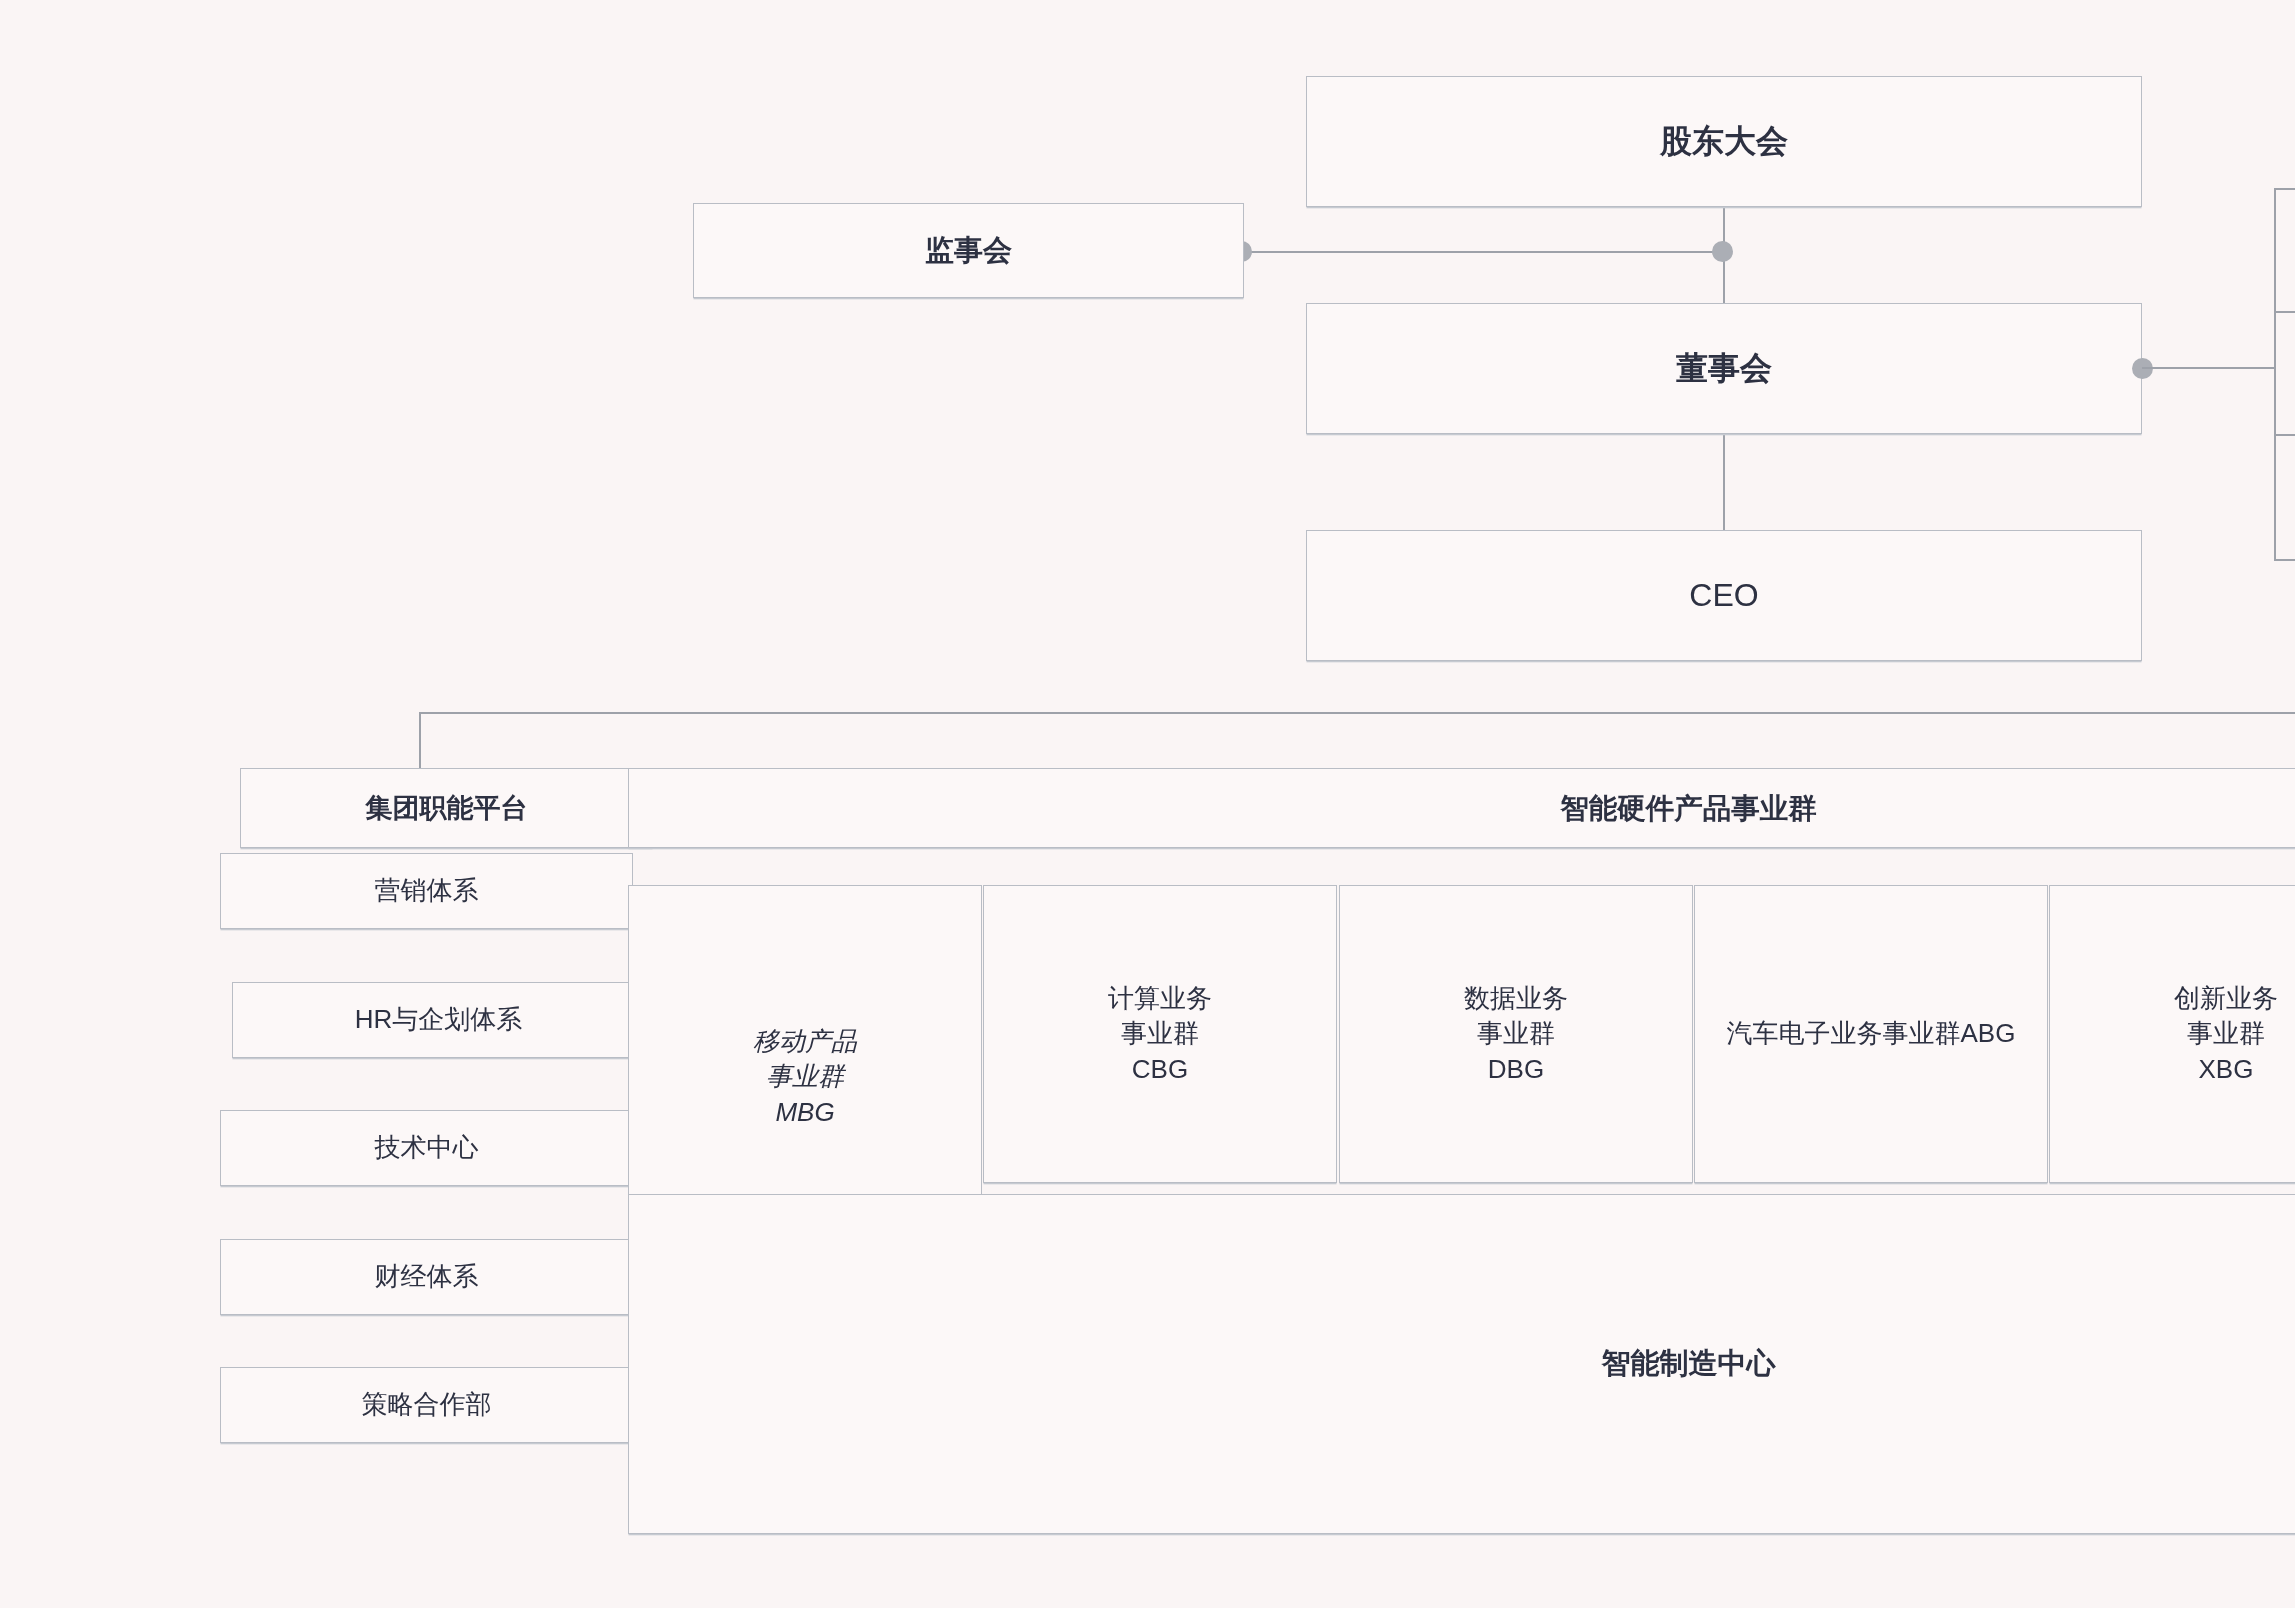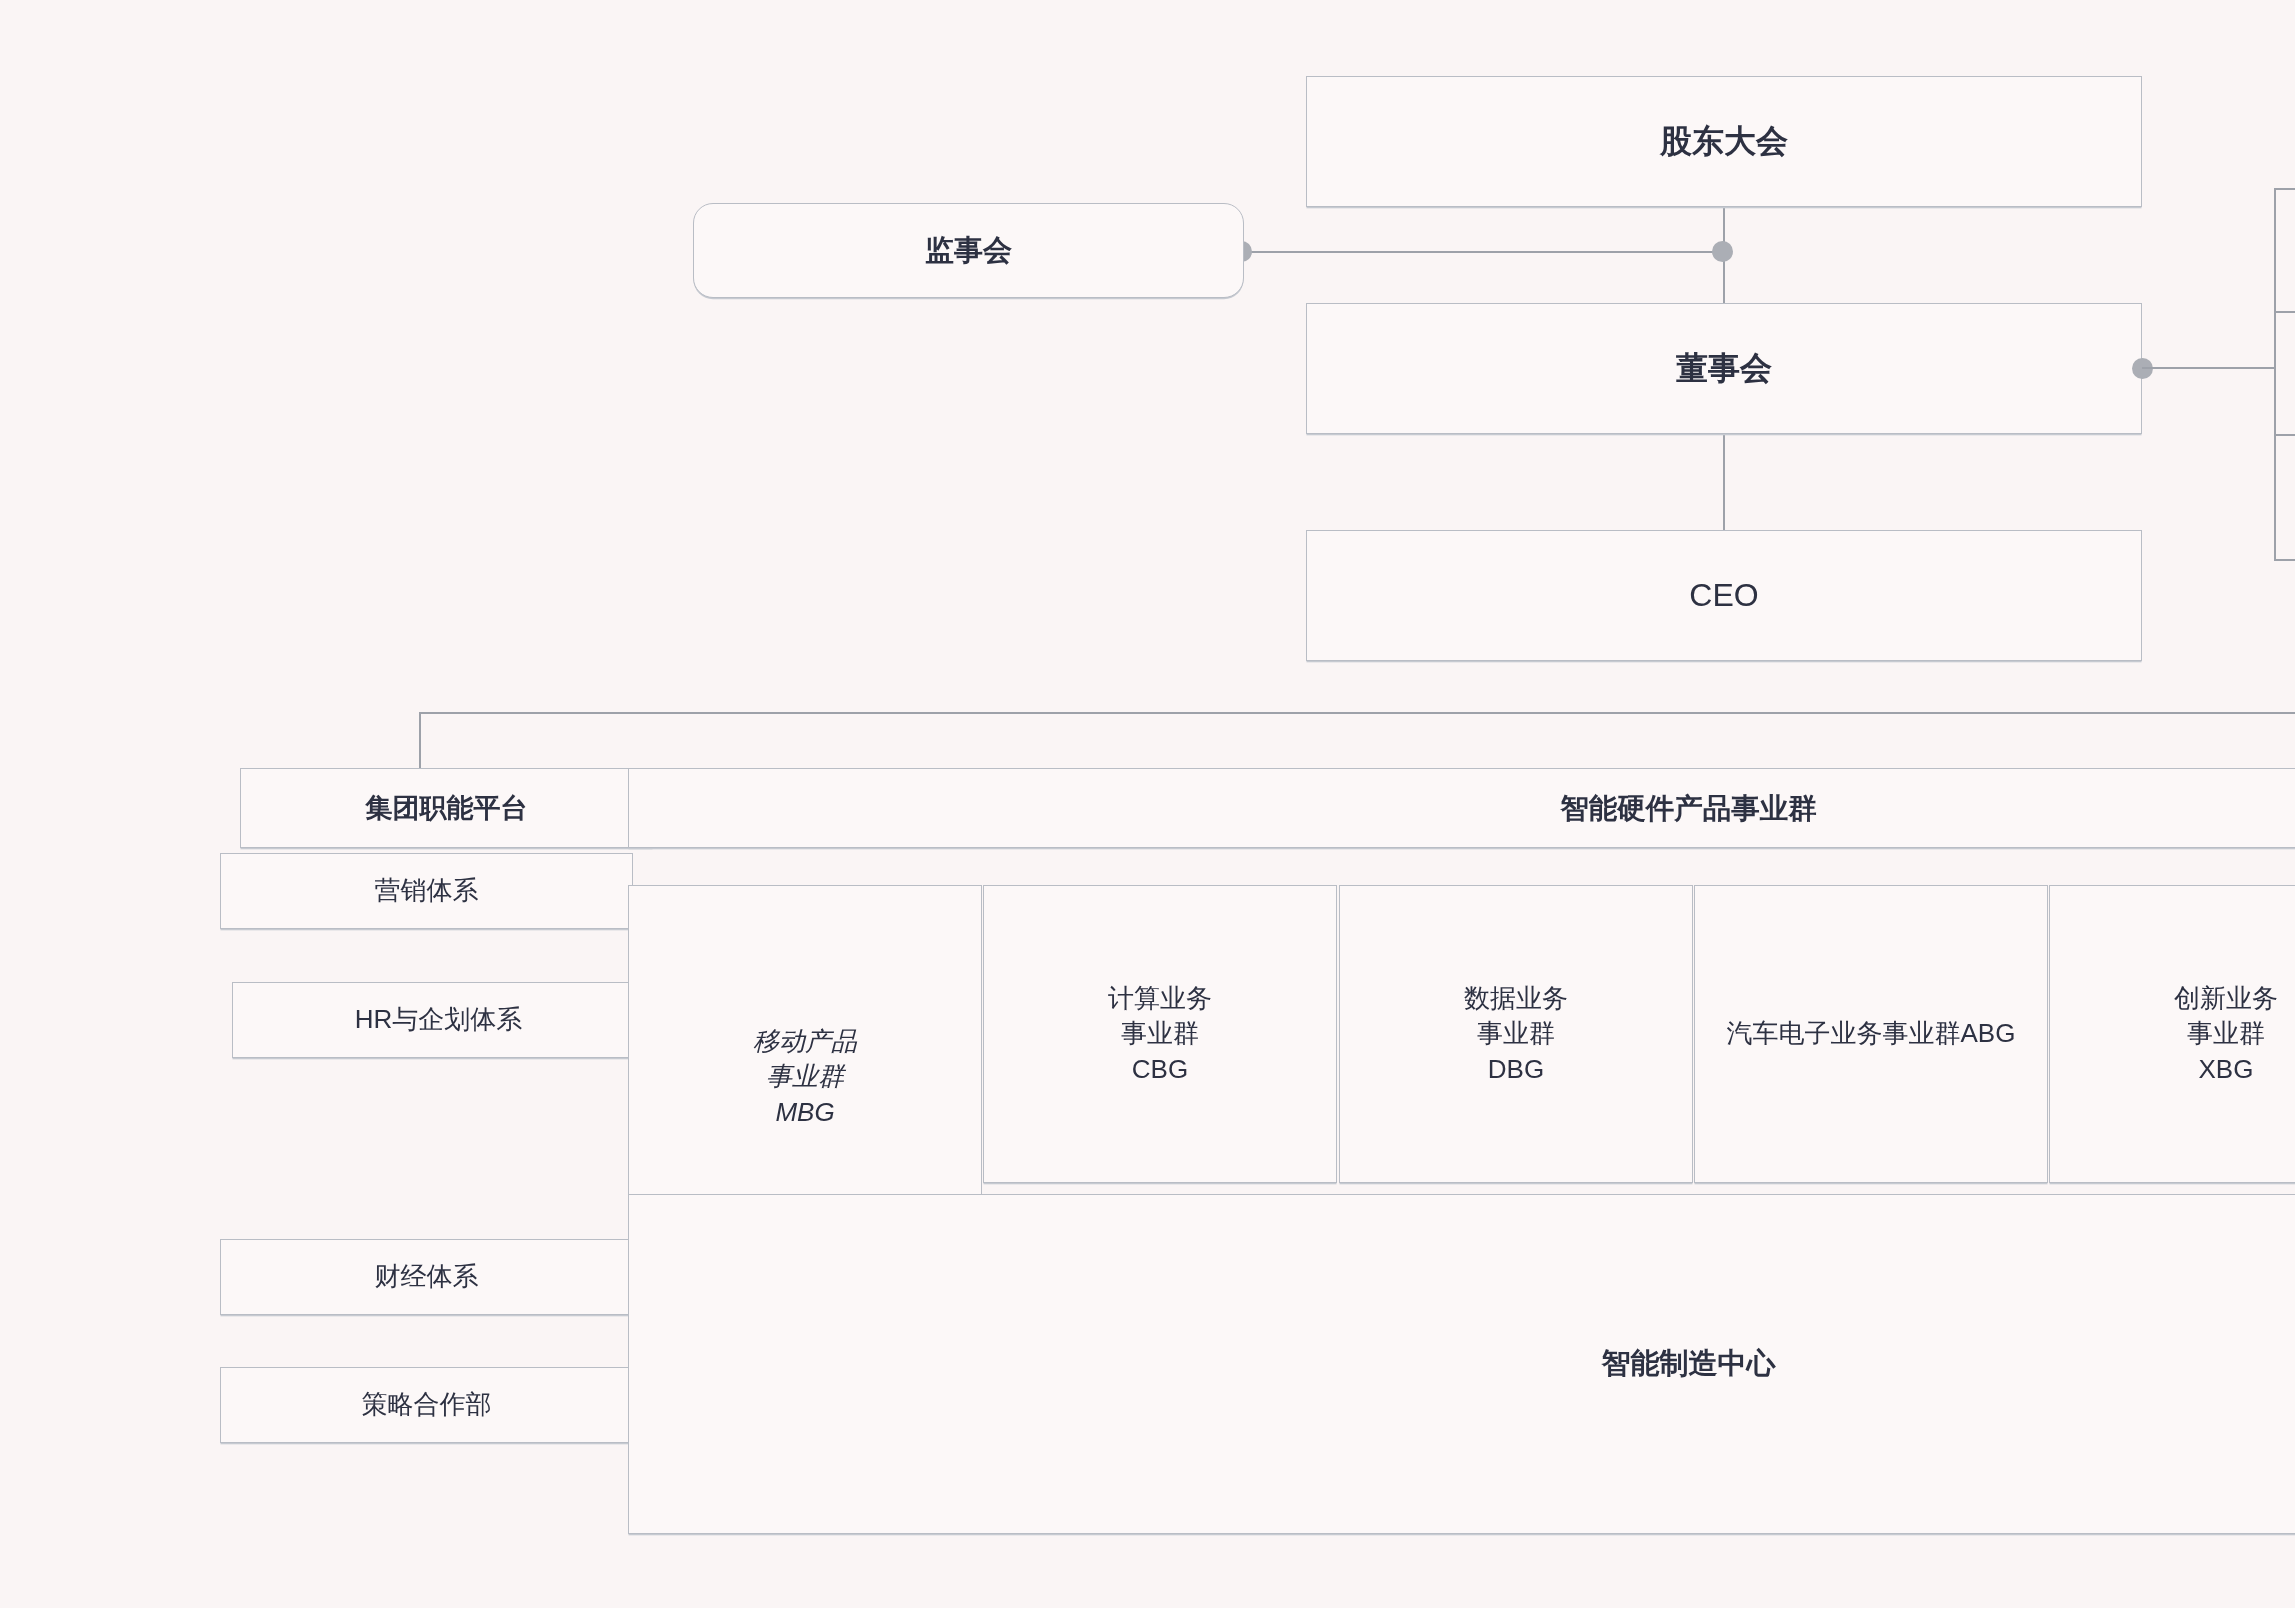--- a/index.html
+++ b/index.html
@@ -49,21 +49,21 @@
   <div class="ln vln" style="left:1723px;top:434px;height:97px;"></div>
 
   <div class="ln hln" style="left:1242px;top:251px;width:482px;"></div>
   <div class="dot" style="left:1231px;top:241px;width:21px;height:21px;"></div>
   <div class="dot" style="left:1712px;top:241px;width:21px;height:21px;"></div>
 
   <div class="box bold t70" style="left:1306px;top:76px;width:836px;height:131px;">
     <span>股东大会</span>
   </div>
 
-  <div class="box bold t64" style="left:693px;top:203px;width:551px;height:95px;border-radius:20px;">
+  <div class="box bold t64" style="left:693px;top:203px;width:551px;height:95px;">
     <span>监事会</span>
   </div>
 
   <div class="box bold t70" style="left:1306px;top:303px;width:836px;height:131px;">
     <span>董事会</span>
   </div>
 
   <div class="box t70" style="left:1306px;top:530px;width:836px;height:131px;">
     <span>CEO</span>
   </div>
@@ -85,20 +85,23 @@
 
   <div class="box bold t58" style="left:220px;top:768px;width:413px;height:80px;">
     <span>集团职能平台</span>
   </div>
 
   <div class="box t56" style="left:220px;top:853px;width:413px;height:76px;">
     <span>营销体系</span>
   </div>
   <div class="box t56" style="left:232px;top:982px;width:413px;height:76px;">
     <span>HR与企划体系</span>
+  </div>
+  <div class="box t56" style="left:220px;top:1110px;width:413px;height:76px;">
+    <span>技术中心</span>
   </div>
   <div class="box t56" style="left:220px;top:1239px;width:413px;height:76px;">
     <span>财经体系</span>
   </div>
   <div class="box t56" style="left:220px;top:1367px;width:413px;height:76px;">
     <span>策略合作部</span>
   </div>
 
   <div class="box bold t62" style="left:628px;top:768px;width:2121px;height:80px;font-size:28.5px;">
     <span>智能硬件产品事业群</span>

